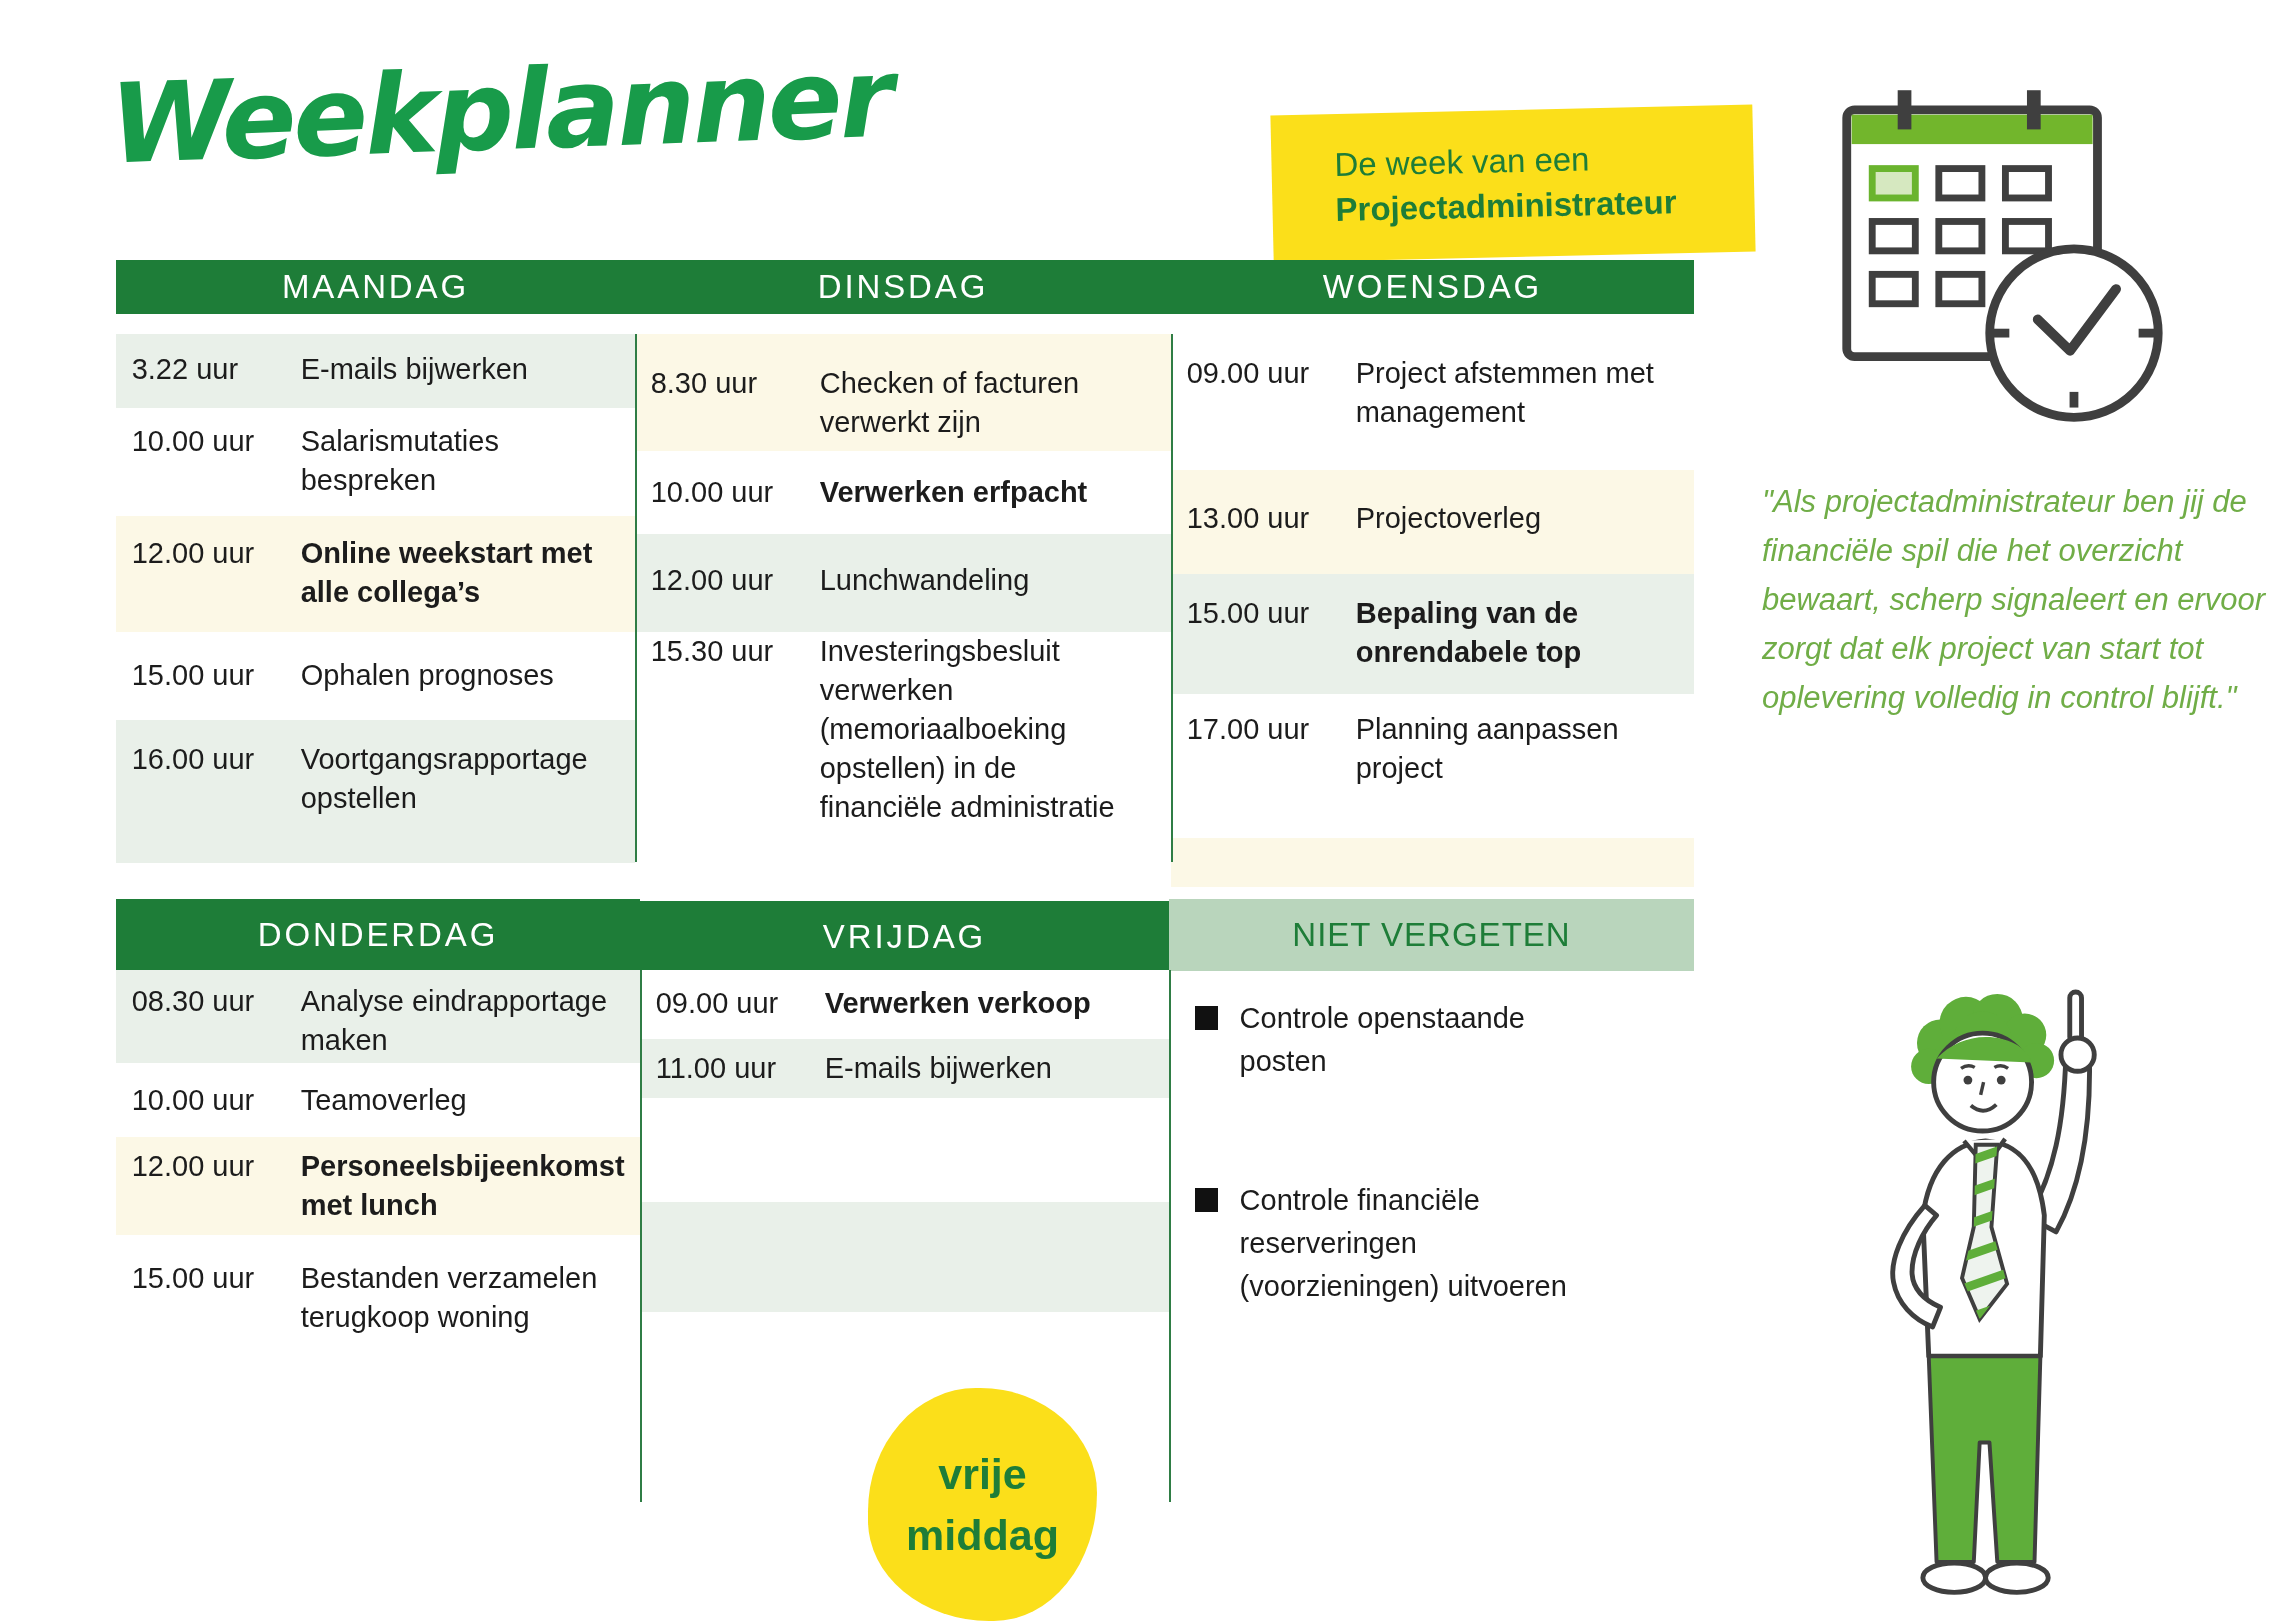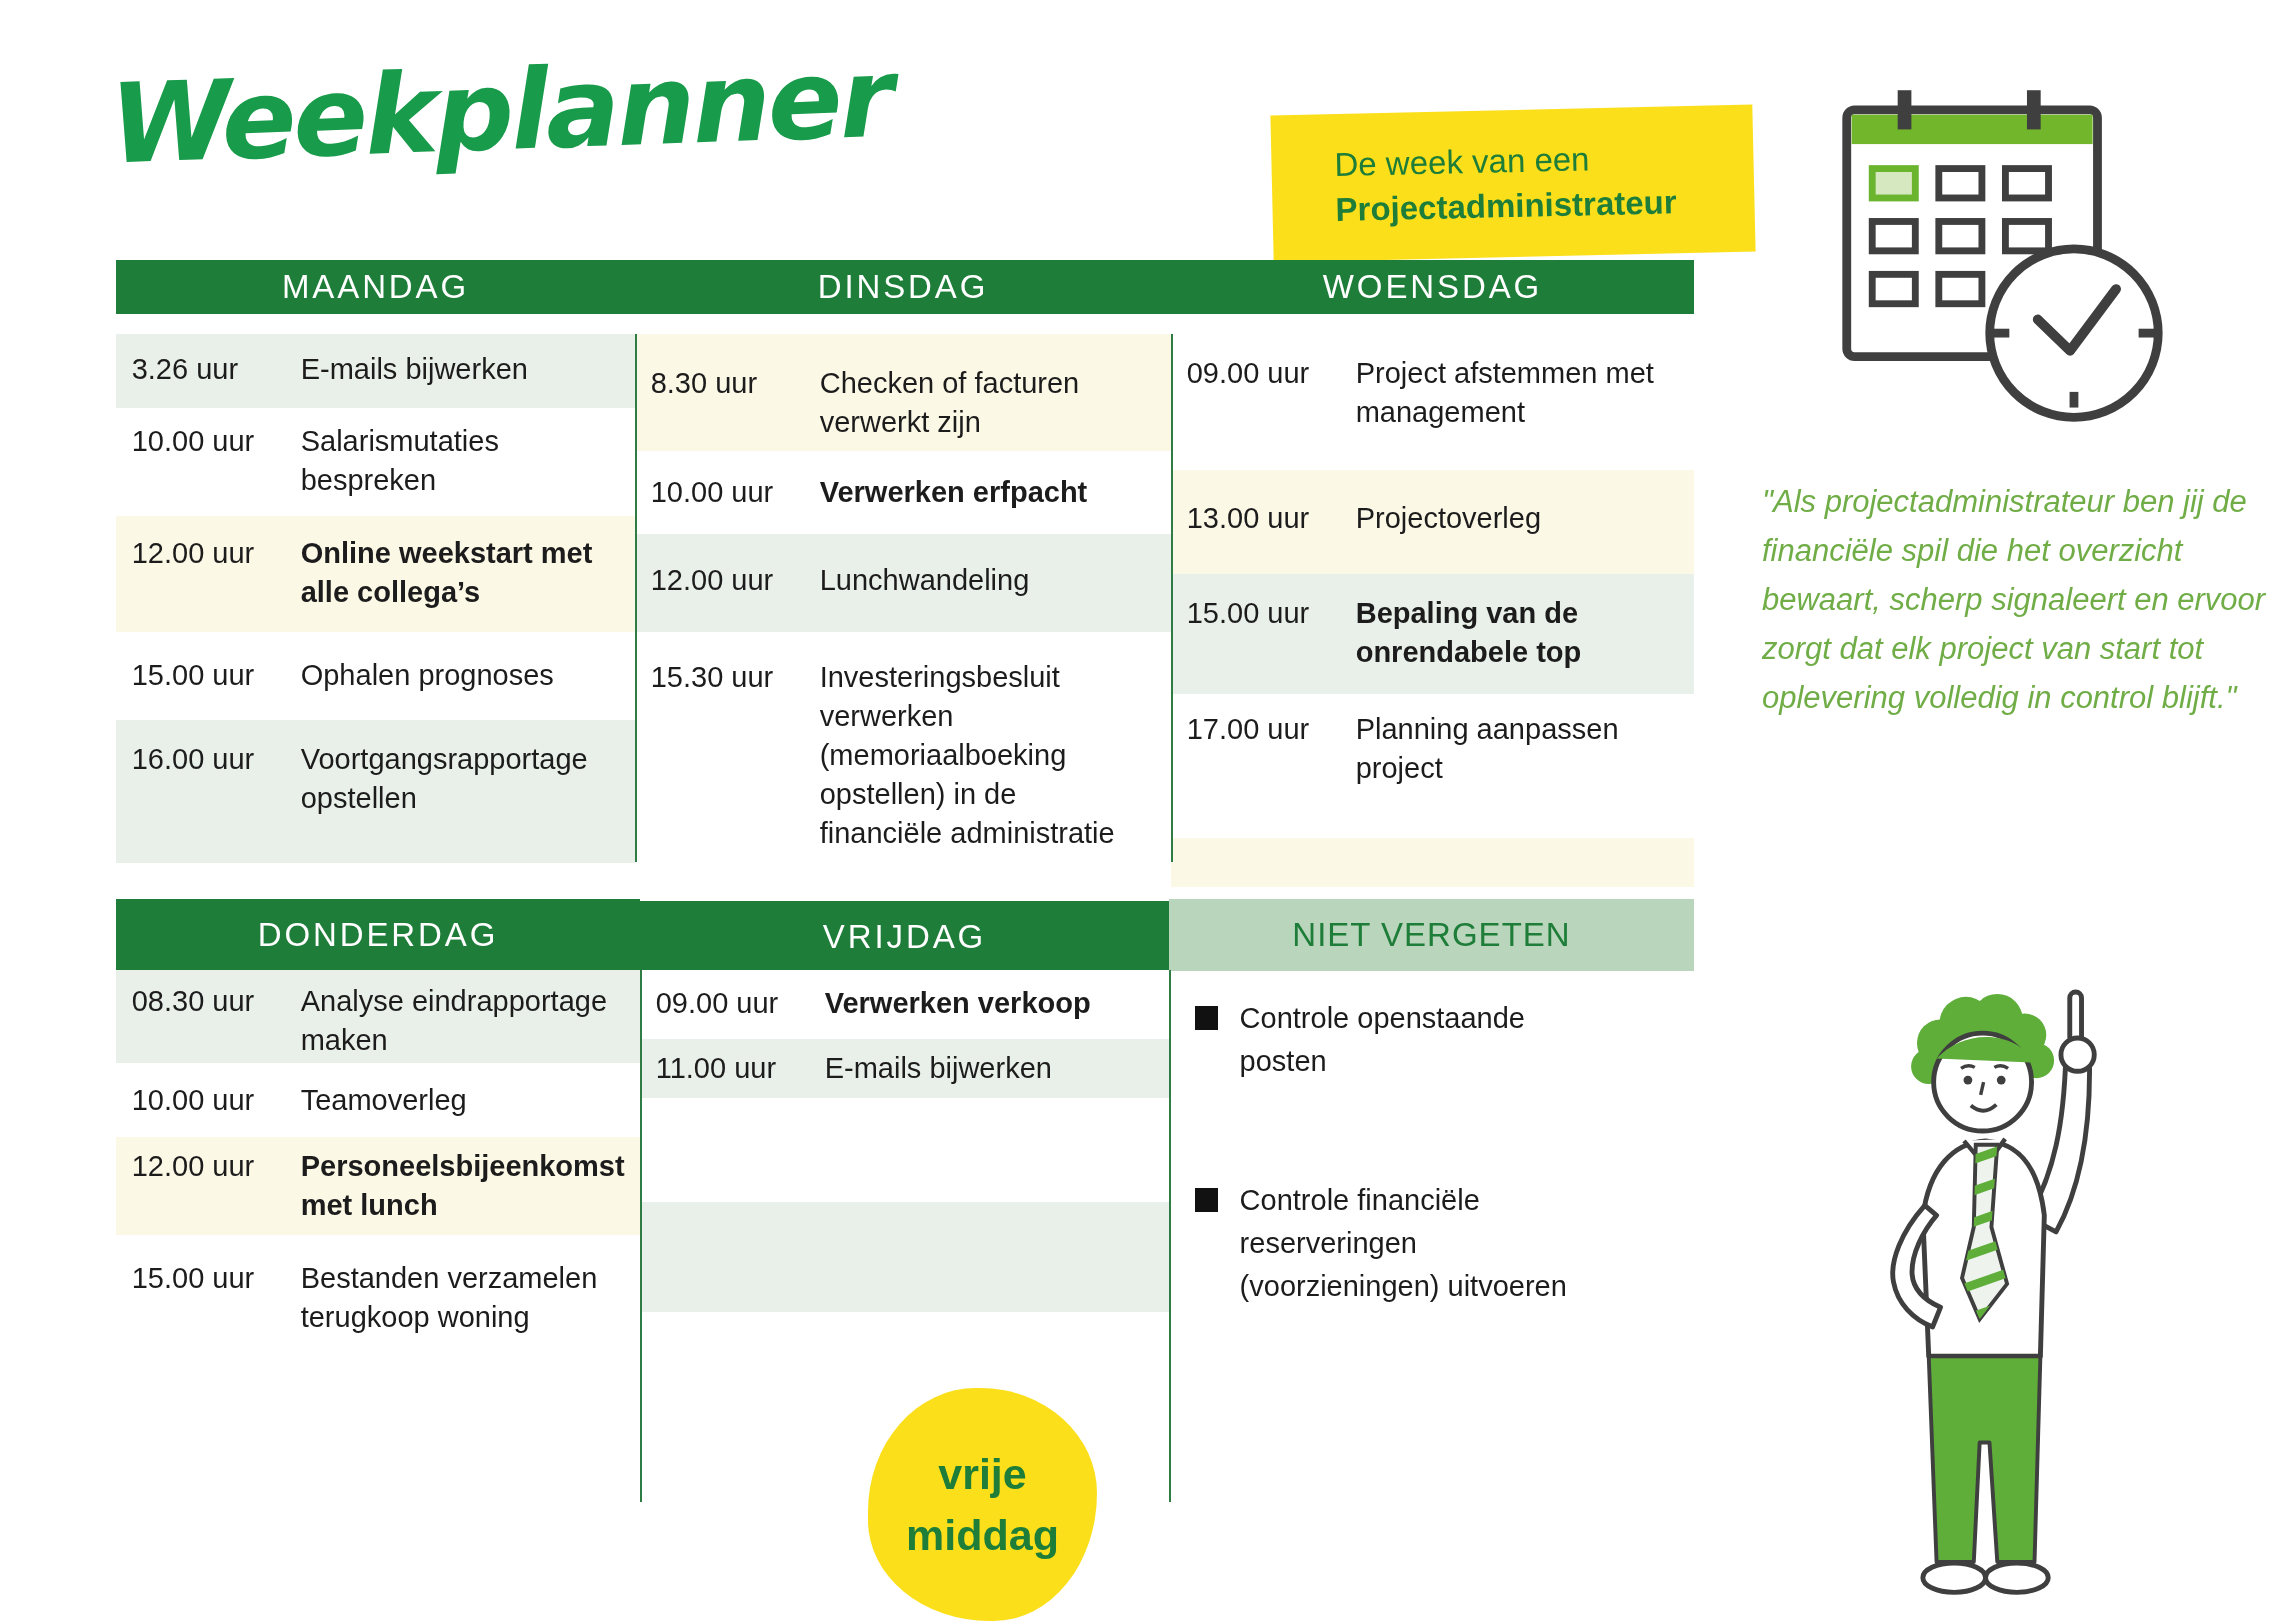--- a/index.html
+++ b/index.html
@@ -98,21 +98,21 @@
   </div>
   <div class="day-header" style="left:635px;top:260px;width:536px">
     <span>DINSDAG</span>
   </div>
   <div class="day-header" style="left:1171px;top:260px;width:523px">
     <span>WOENSDAG</span>
   </div>
 
   <div class="col" style="left:116px;top:334px;width:519px">
     <div class="entry bg-green" style="height:74px;padding-top:15.7px">
-      <div class="time">3.26 uur</div>
+      <div class="time">3.22 uur</div>
       <div class="activity">E-mails bijwerken</div>
     </div>
     <div class="entry bg-white" style="height:108px;padding-top:13.7px">
       <div class="time">10.00 uur</div>
       <div class="activity">Salarismutaties bespreken</div>
     </div>
     <div class="entry bg-cream bold" style="height:116px;padding-top:17.6px">
       <div class="time">12.00 uur</div>
       <div class="activity">Online weekstart met alle collega’s</div>
     </div>
@@ -132,21 +132,21 @@
       <div class="activity">Checken of facturen verwerkt zijn</div>
     </div>
     <div class="entry bg-white bold" style="height:83px;padding-top:21.6px">
       <div class="time">10.00 uur</div>
       <div class="activity">Verwerken erfpacht</div>
     </div>
     <div class="entry bg-green" style="height:98px;padding-top:27.4px">
       <div class="time">12.00 uur</div>
       <div class="activity">Lunchwandeling</div>
     </div>
-    <div class="entry bg-white" style="height:230px;padding-top:26px">
+    <div class="entry bg-white" style="height:230px;padding-top:0">
       <div class="time">15.30 uur</div>
       <div class="activity">Investeringsbesluit verwerken (memoriaalboeking opstellen) in de financiële administratie</div>
     </div>
   </div>
 
   <div class="col" style="left:1171px;top:334px;width:523px">
     <div class="entry bg-white" style="height:136px;padding-top:19.6px">
       <div class="time">09.00 uur</div>
       <div class="activity">Project afstemmen met management</div>
     </div>

